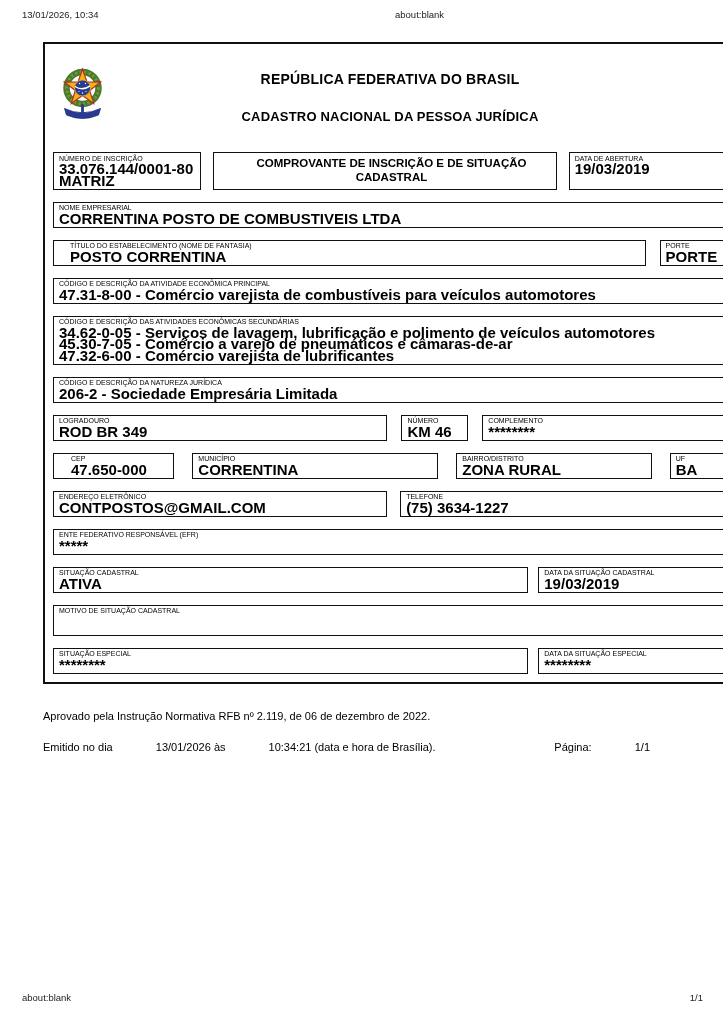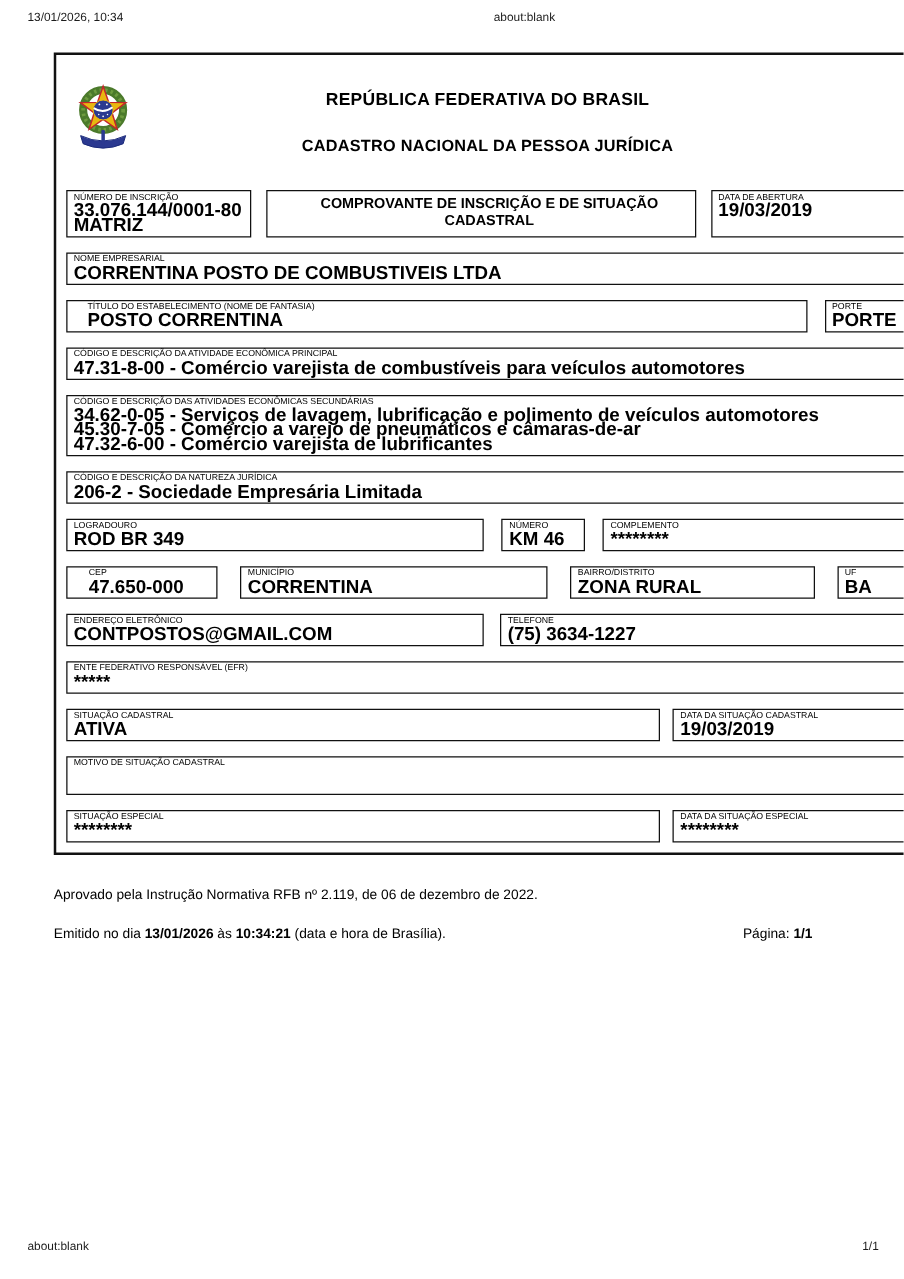--- a/index.html
+++ b/index.html
@@ -41,21 +41,21 @@
 
   .w-logr { width:49.5%; } .w-numero { width:9.8%; } .w-compl { width:36.3%; }
   .w-cep { width:18%;padding-left:17px; } .w-bairro { width:29%; } .w-munic { width:36.5%; } .w-uf { width:8.5%; }
   .w-email { width:49.5%; } .w-tel { width:48.5%; }
   .w-sit { width:70.5%; } .w-dsit { width:28%; }
   .motivo { min-height:31px; }
 
   
   .aprovado { margin:26px 0 0 43px; font-size:11px; line-height:13px; }
   .emitido-row { display:flex; justify-content:space-between; margin:18px 73px 0 43px; font-size:11px; line-height:13px; }
-  .b { font-weight:bold; }
+  .b { font-weight:normal;margin-left:40px; }
 </style>
 </head>
 <body>
 
 <div class="page">
 
   <div class="b-hdr-left">13/01/2026, 10:34</div>
   <div class="b-hdr-title">about:blank</div>
 
   <div class="frame">

